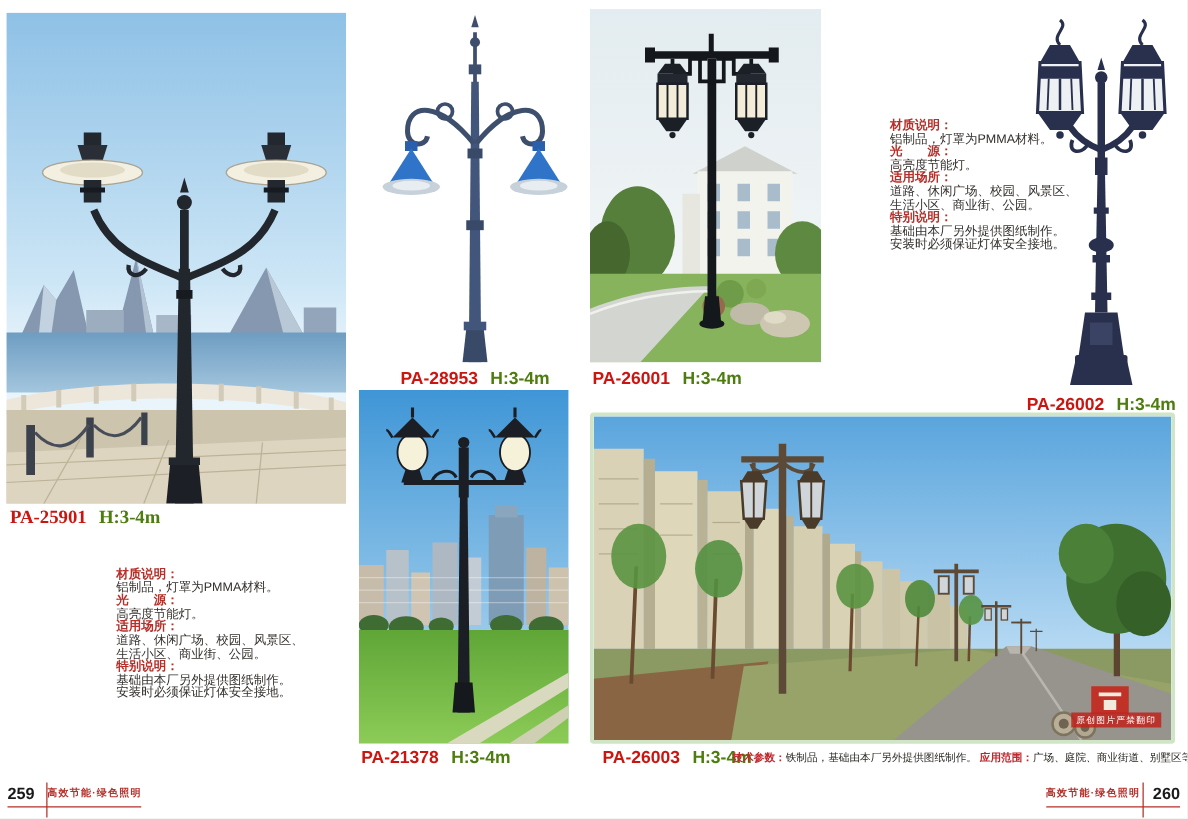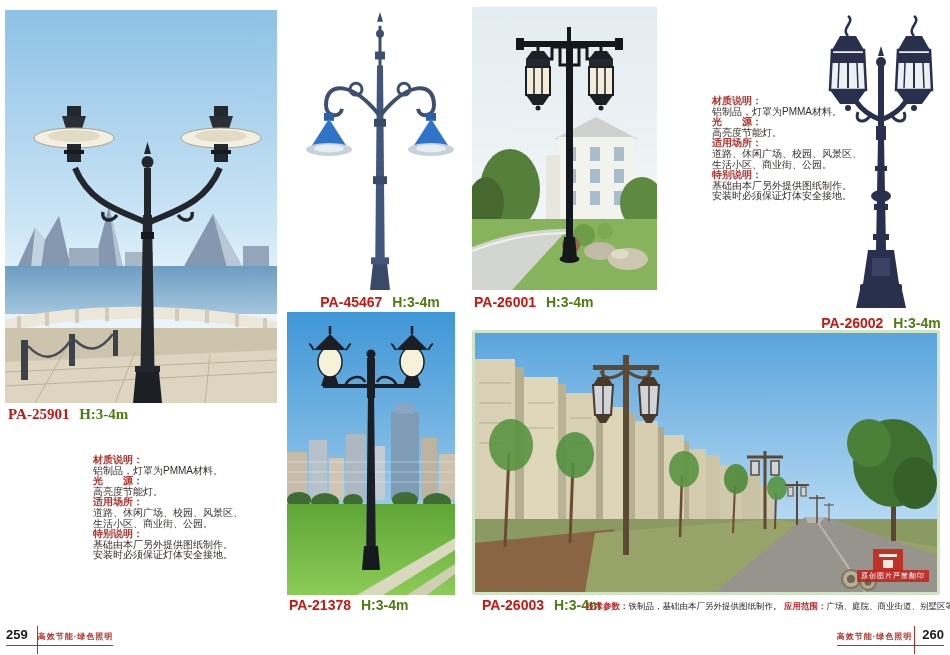--- a/index.html
+++ b/index.html
@@ -15,21 +15,21 @@
   .lbl-lg{font-size:15px;font-family:Liberation Serif, serif;}
   .center{text-align:center;}
   .spec{position:absolute;width:175px;font-size:10px;line-height:10.6px;color:#332f2c;}
   .spec .spec-h{color:#b5302a;font-weight:bold;}
   .note{position:absolute;font-size:8.5px;color:#2a2622;white-space:nowrap;}
   .note .note-h{color:#c1272d;font-weight:bold;}
   .watermark{
     position:absolute;right:8px;bottom:10px;background:rgba(190,35,28,.85);
     color:#fff;font-size:7px;padding:1px 4px;letter-spacing:1px;
   }
-  .footer{position:absolute;top:627px;display:flex;align-items:flex-end;
+  .footer{position:absolute;top:627px;display:flex;align-items:center;
     border-bottom:1px solid #b5302a;padding-bottom:3px;}
   .footer .page-num{font-size:13px;font-weight:bold;color:#1a1a1a;}
   .footer .slogan{font-size:8px;font-weight:bold;color:#b5302a;letter-spacing:1px;}
   .footer .vline{position:absolute;top:-1px;width:1px;height:28px;background:#b5302a;}
   .footer-left{left:6px;}
   .footer-left .page-num{margin-right:10px;}
   .footer-left .vline{left:31px;}
   .footer-right{right:6px;}
   .footer-right .slogan{margin-right:10px;}
   .footer-right .vline{right:29px;}
@@ -156,21 +156,21 @@
       <path d="M29,112 L10,142 L48,142 Z" fill="#2f74c8"></path>
       <ellipse cx="29" cy="143" rx="23" ry="6.5" fill="#c7d1da"></ellipse>
       <ellipse cx="29" cy="142" rx="15" ry="4" fill="#e8edf2"></ellipse>
       <rect x="126" y="106" width="10" height="8" fill="#2a5fae"></rect>
       <path d="M131,112 L112,142 L150,142 Z" fill="#2f74c8"></path>
       <ellipse cx="131" cy="143" rx="23" ry="6.5" fill="#c7d1da"></ellipse>
       <ellipse cx="131" cy="142" rx="15" ry="4" fill="#e8edf2"></ellipse>
     </svg>
   </div>
   <div class="prod-label center" style="left:300px;top:294px;width:160px;">
-    <span class="code">PA-45467</span>
+    <span class="code">PA-28953</span>
     <span class="hval">H:3-4m</span>
   </div>
 
   <div class="photo" style="left:472px;top:7px;width:185px;height:283px;">
     <svg viewBox="0 0 185 283" preserveAspectRatio="none">
       <defs>
         <linearGradient id="s3sky" x1="0" y1="0" x2="0" y2="1">
           <stop offset="0" stop-color="#e3ecf0"></stop>
             <stop offset="1" stop-color="#f6f8f8"></stop>
         </linearGradient>

